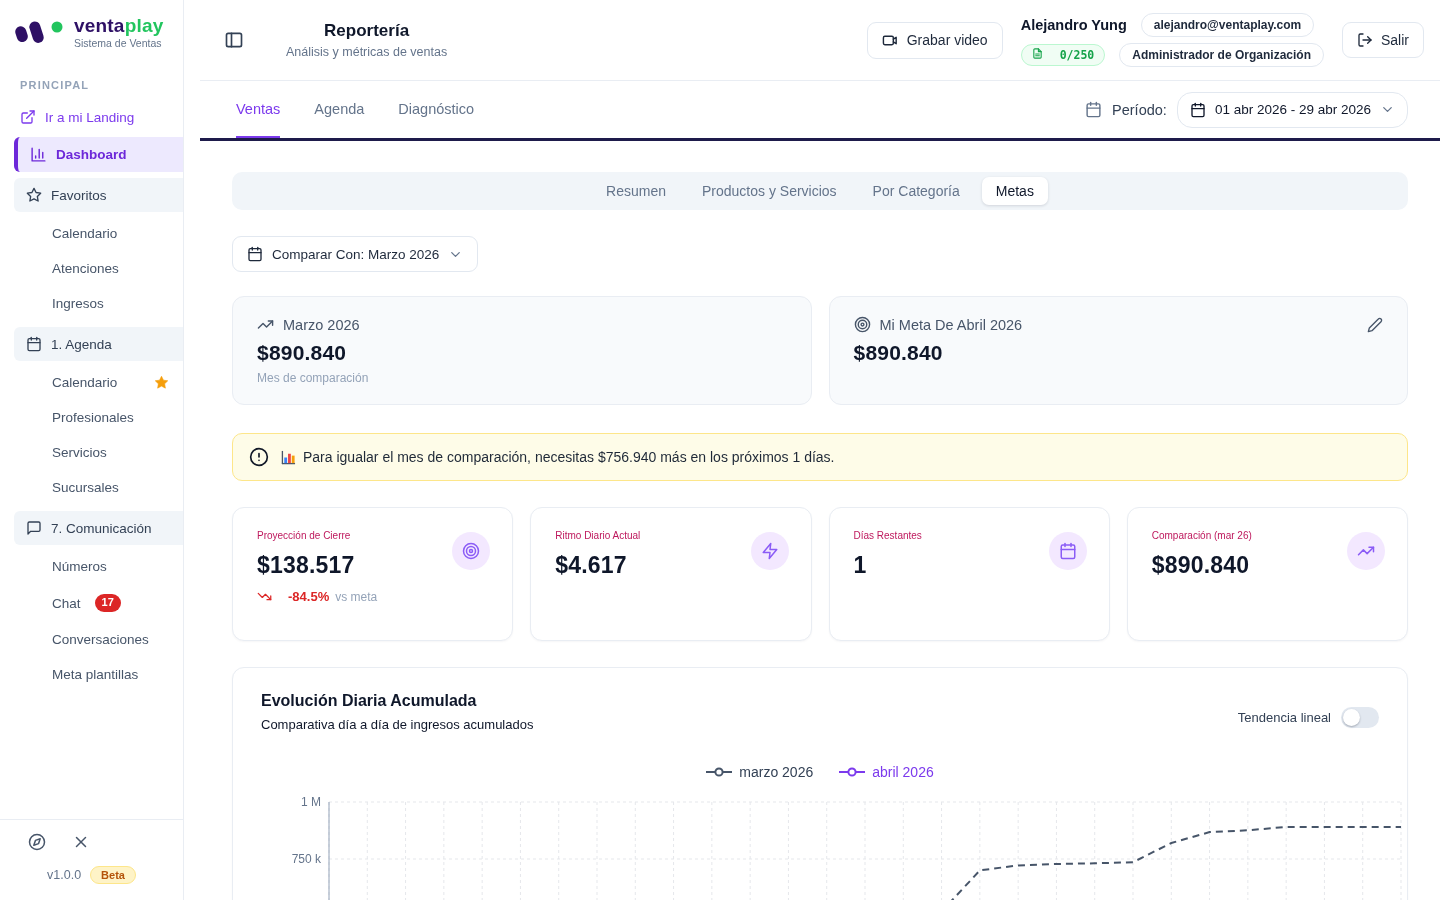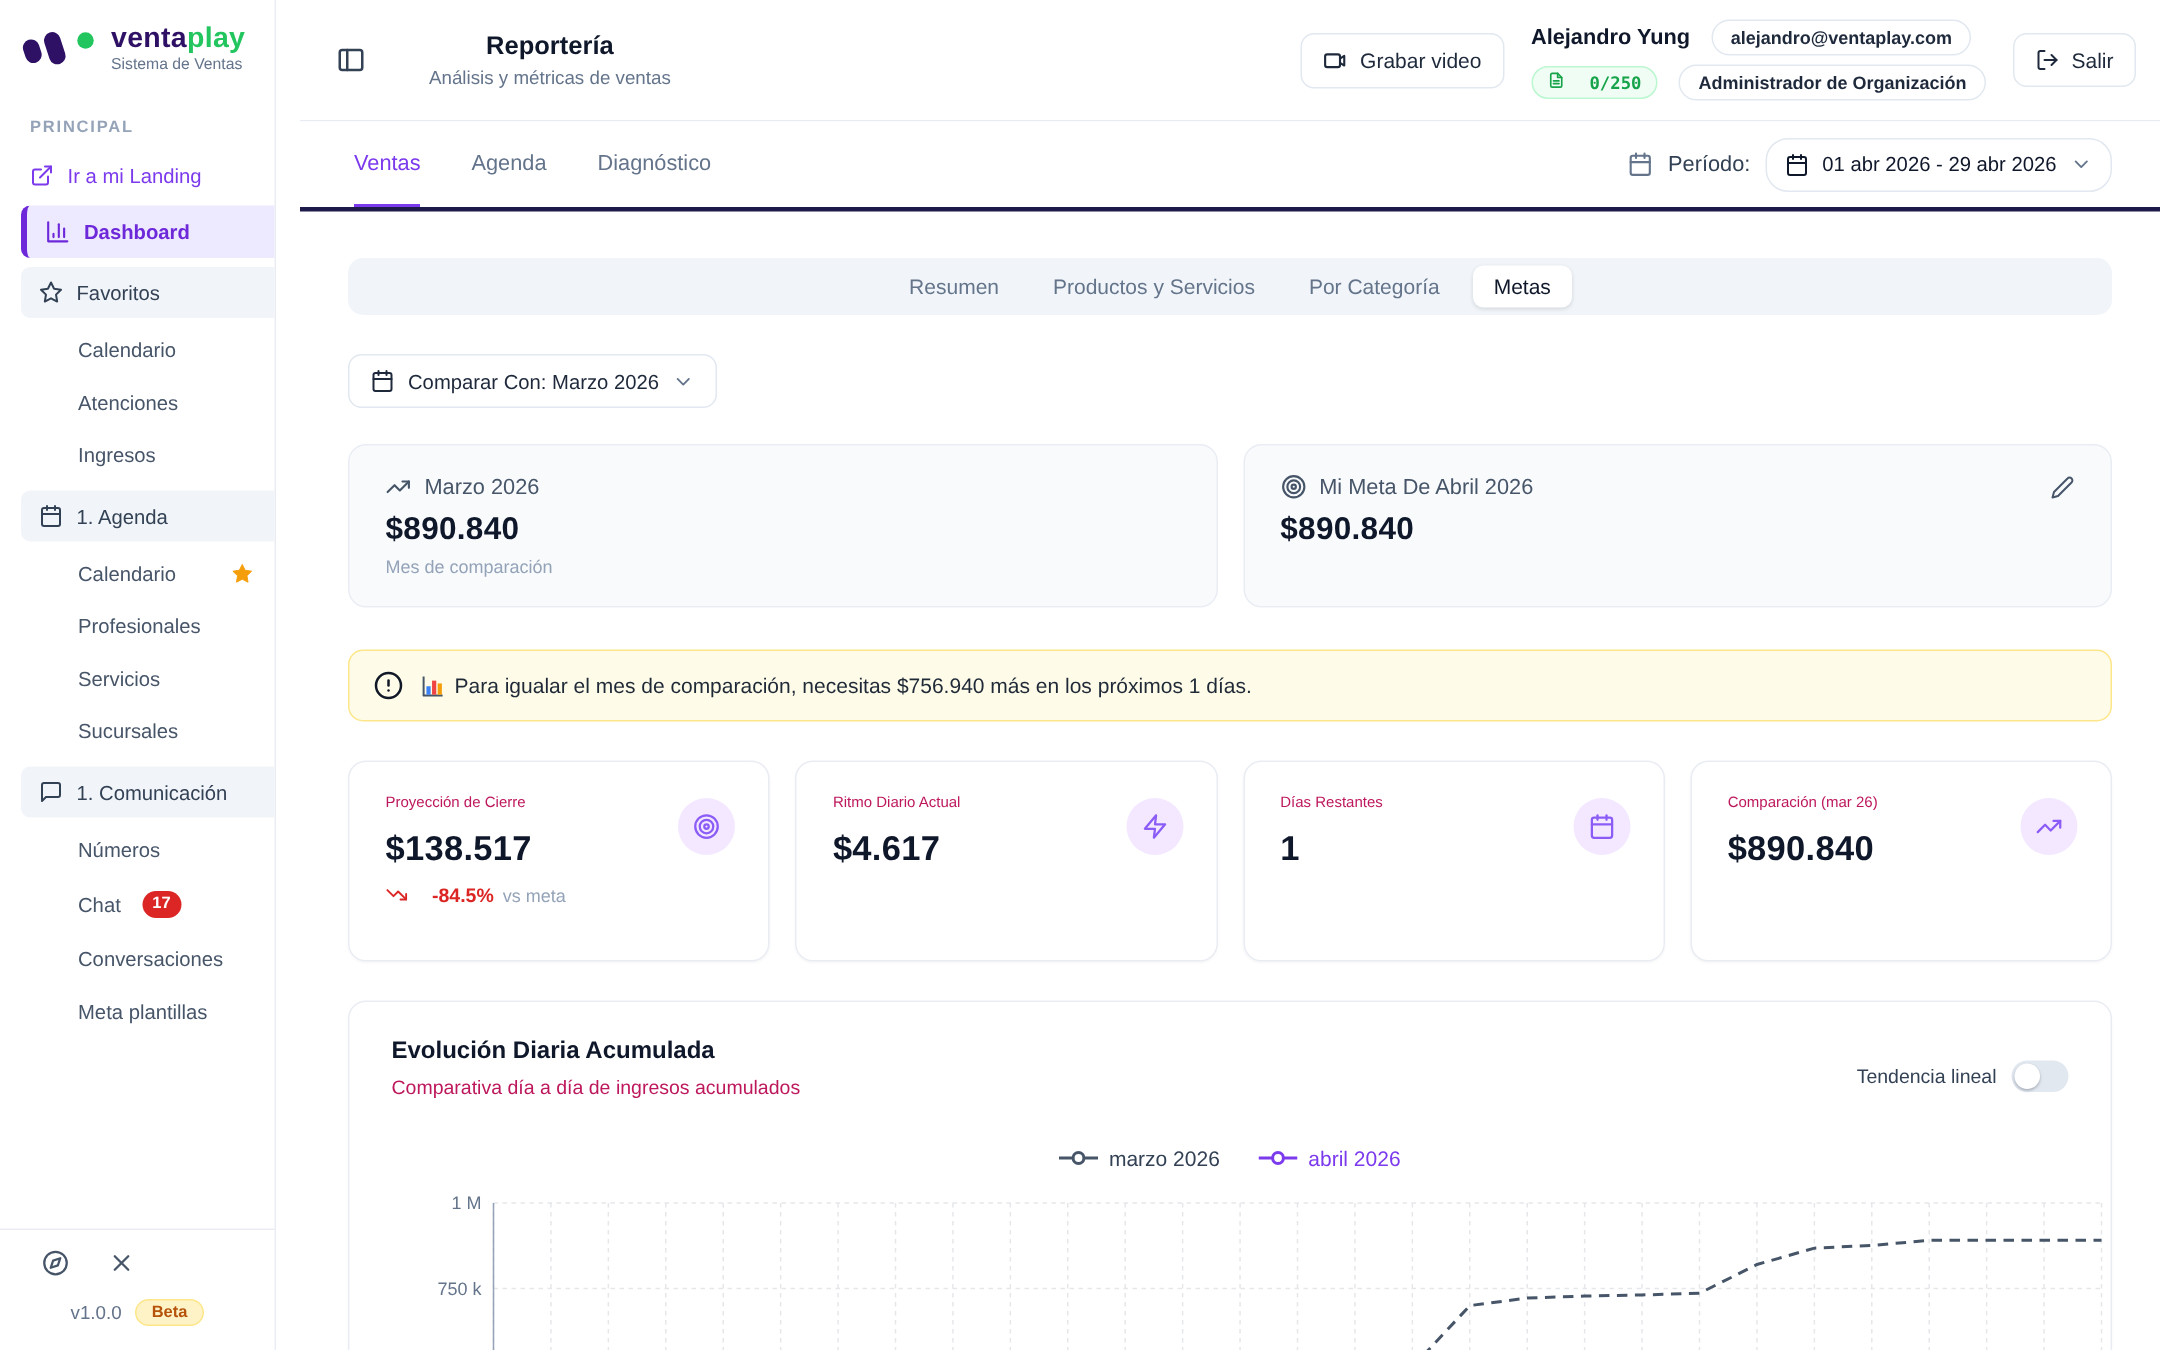--- a/index.html
+++ b/index.html
@@ -67,21 +67,21 @@
 .stat-label{font-size:10px;color:#be185d}
 .stat-value{font-size:23px;font-weight:bold;color:#0f172a;margin-top:11px;letter-spacing:.2px}
 .stat-icon{position:absolute;right:22px;top:24px;width:38px;height:38px;border-radius:50%;background:#f3e8ff;color:#8b5cf6;display:flex;align-items:center;justify-content:center}
 .stat-delta{display:flex;align-items:center;gap:6px;margin-top:10px}
 .delta-neg{color:#dc2626;font-size:13px;font-weight:bold;display:flex;align-items:center;gap:16px}
 .delta-caption{color:#94a3b8;font-size:12px}
 
 .chart-card{margin-top:26px;background:#fff;border:1px solid #e9edf3;border-radius:12px;padding:24px 28px;height:430px;box-shadow:0 1px 2px rgba(15,23,42,.04)}
 .chart-head{display:flex;align-items:center}
 .chart-title{font-size:16px;font-weight:bold;color:#0f172a}
-.chart-subtitle{font-size:13px;color:#be185d;margin-top:7px}
+.chart-subtitle{font-size:13px;color:#0f172a;margin-top:7px}
 .trend-toggle{margin-left:auto;display:flex;align-items:center;gap:10px;margin-top:10px}
 .trend-label{font-size:13px;color:#334155}
 .switch{width:38px;height:21px;border-radius:11px;background:#e2e8f0;position:relative;cursor:pointer}
 .switch .knob{position:absolute;left:2px;top:2px;width:17px;height:17px;border-radius:50%;background:#fff;box-shadow:0 1px 2px rgba(15,23,42,.3)}
 .legend{display:flex;justify-content:center;gap:26px;margin-top:32px}
 .legend-item{display:flex;align-items:center;gap:7px;font-size:14px}
 .legend-marzo{color:#334155}
 .legend-abril{color:#7c3aed}
 .chart-svg-wrap{margin-top:12px}
 .grid-line{stroke:#e5e7eb;stroke-dasharray:3 3;stroke-width:1}
@@ -177,21 +177,21 @@
   <div class="side-sub">
       <span>Sucursales</span>
     </div>
 
   <div class="side-group">
     <span>
       <svg width="16" height="16" viewBox="0 0 24 24" fill="none" stroke="currentColor" stroke-width="2" stroke-linecap="round" stroke-linejoin="round">
           <path d="M21 15a2 2 0 0 1-2 2H7l-4 4V5a2 2 0 0 1 2-2h14a2 2 0 0 1 2 2z"></path>
         </svg>
     </span>
-    <span>1. Comunicación</span>
+    <span>7. Comunicación</span>
   </div>
   <div class="side-sub">
       <span>Números</span>
     </div>
   <div class="side-sub">
     <span>Chat</span>
     <span class="badge">17</span>
   </div>
   <div class="side-sub">
       <span>Conversaciones</span>

